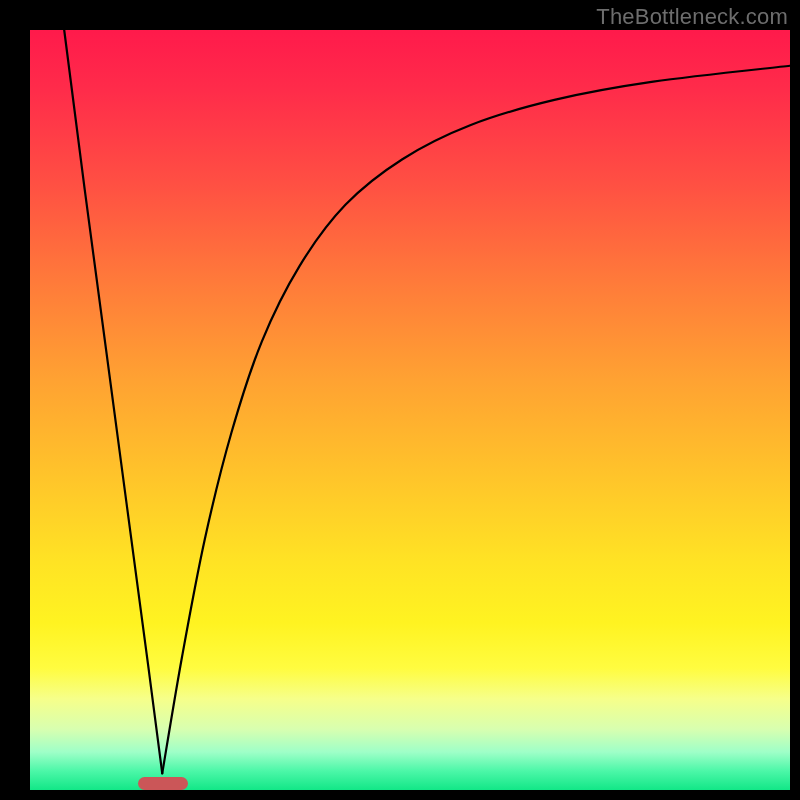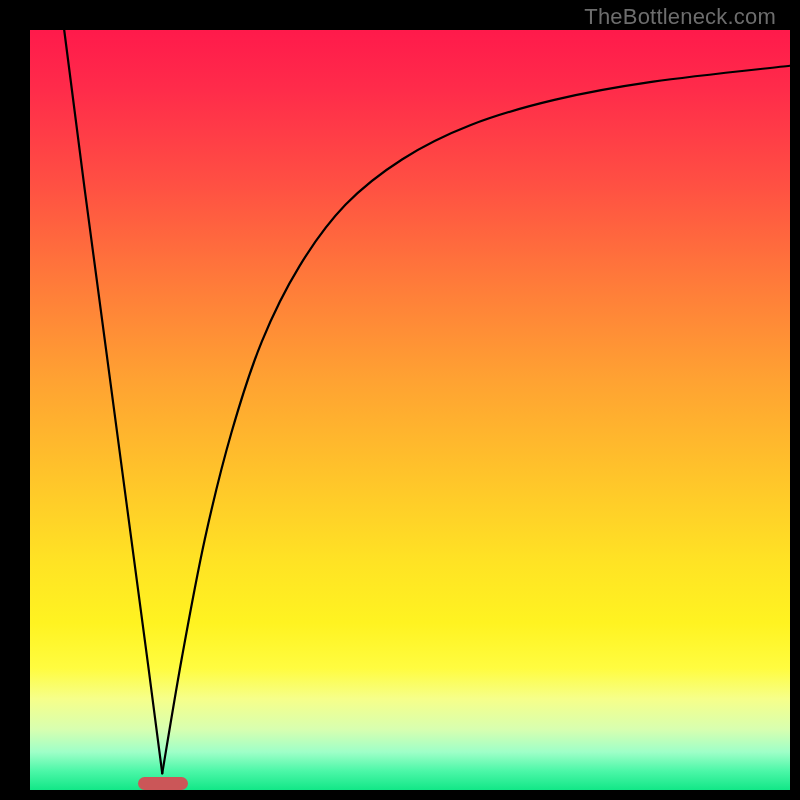--- a/index.html
+++ b/index.html
@@ -37,21 +37,21 @@
       #f6ff8a 88%,
       #d8ffb0 92%,
       #9fffc8 95%,
       #4cf7a8 97.5%,
       #12e787 100%
     );
   }
   .watermark {
     position: absolute;
     top: 4px;
-    right: 24px;
+    right: 12px;
     color: #6d6d6d;
     font-size: 22px;
     letter-spacing: 0.2px;
     user-select: none;
   }
   svg.curve {
     position: absolute;
     left: 0;
     top: 0;
     width: 760px;

